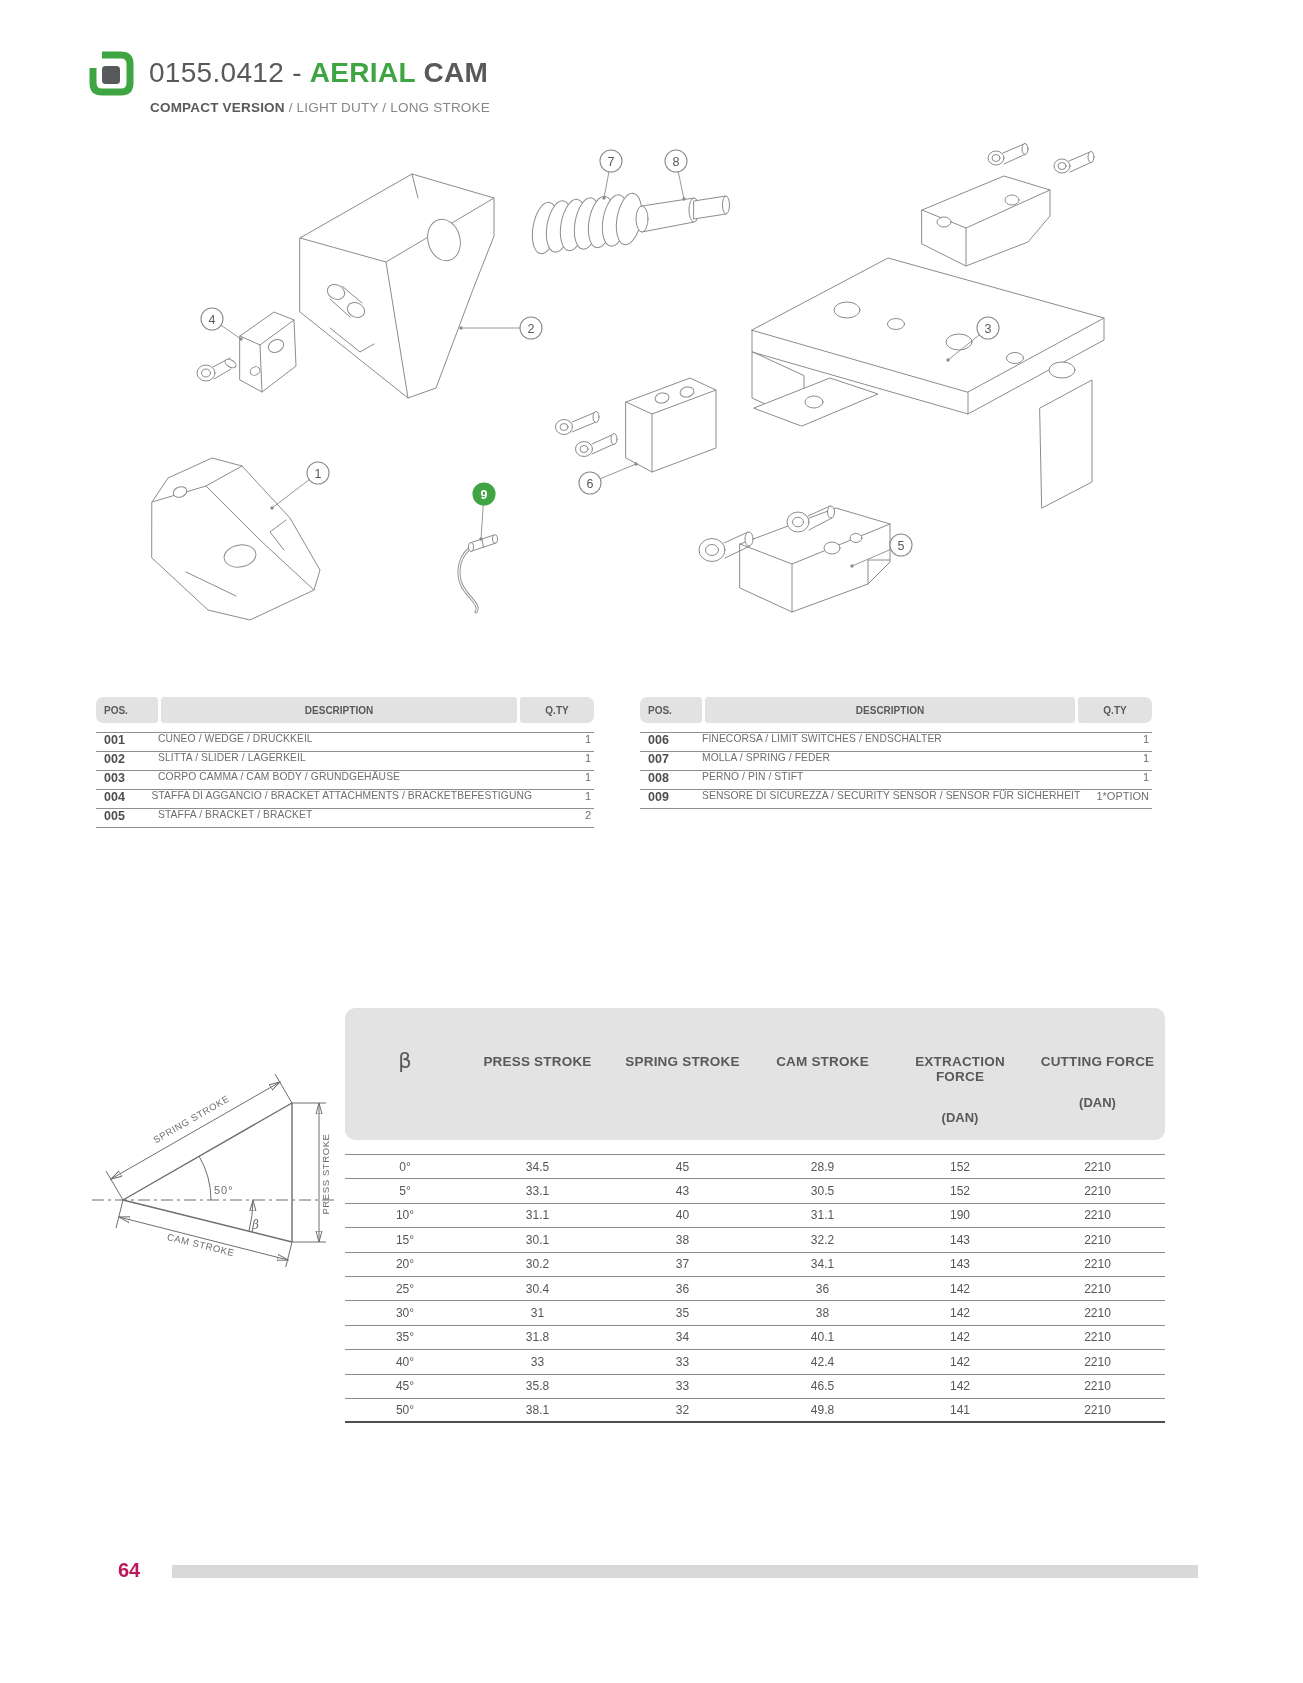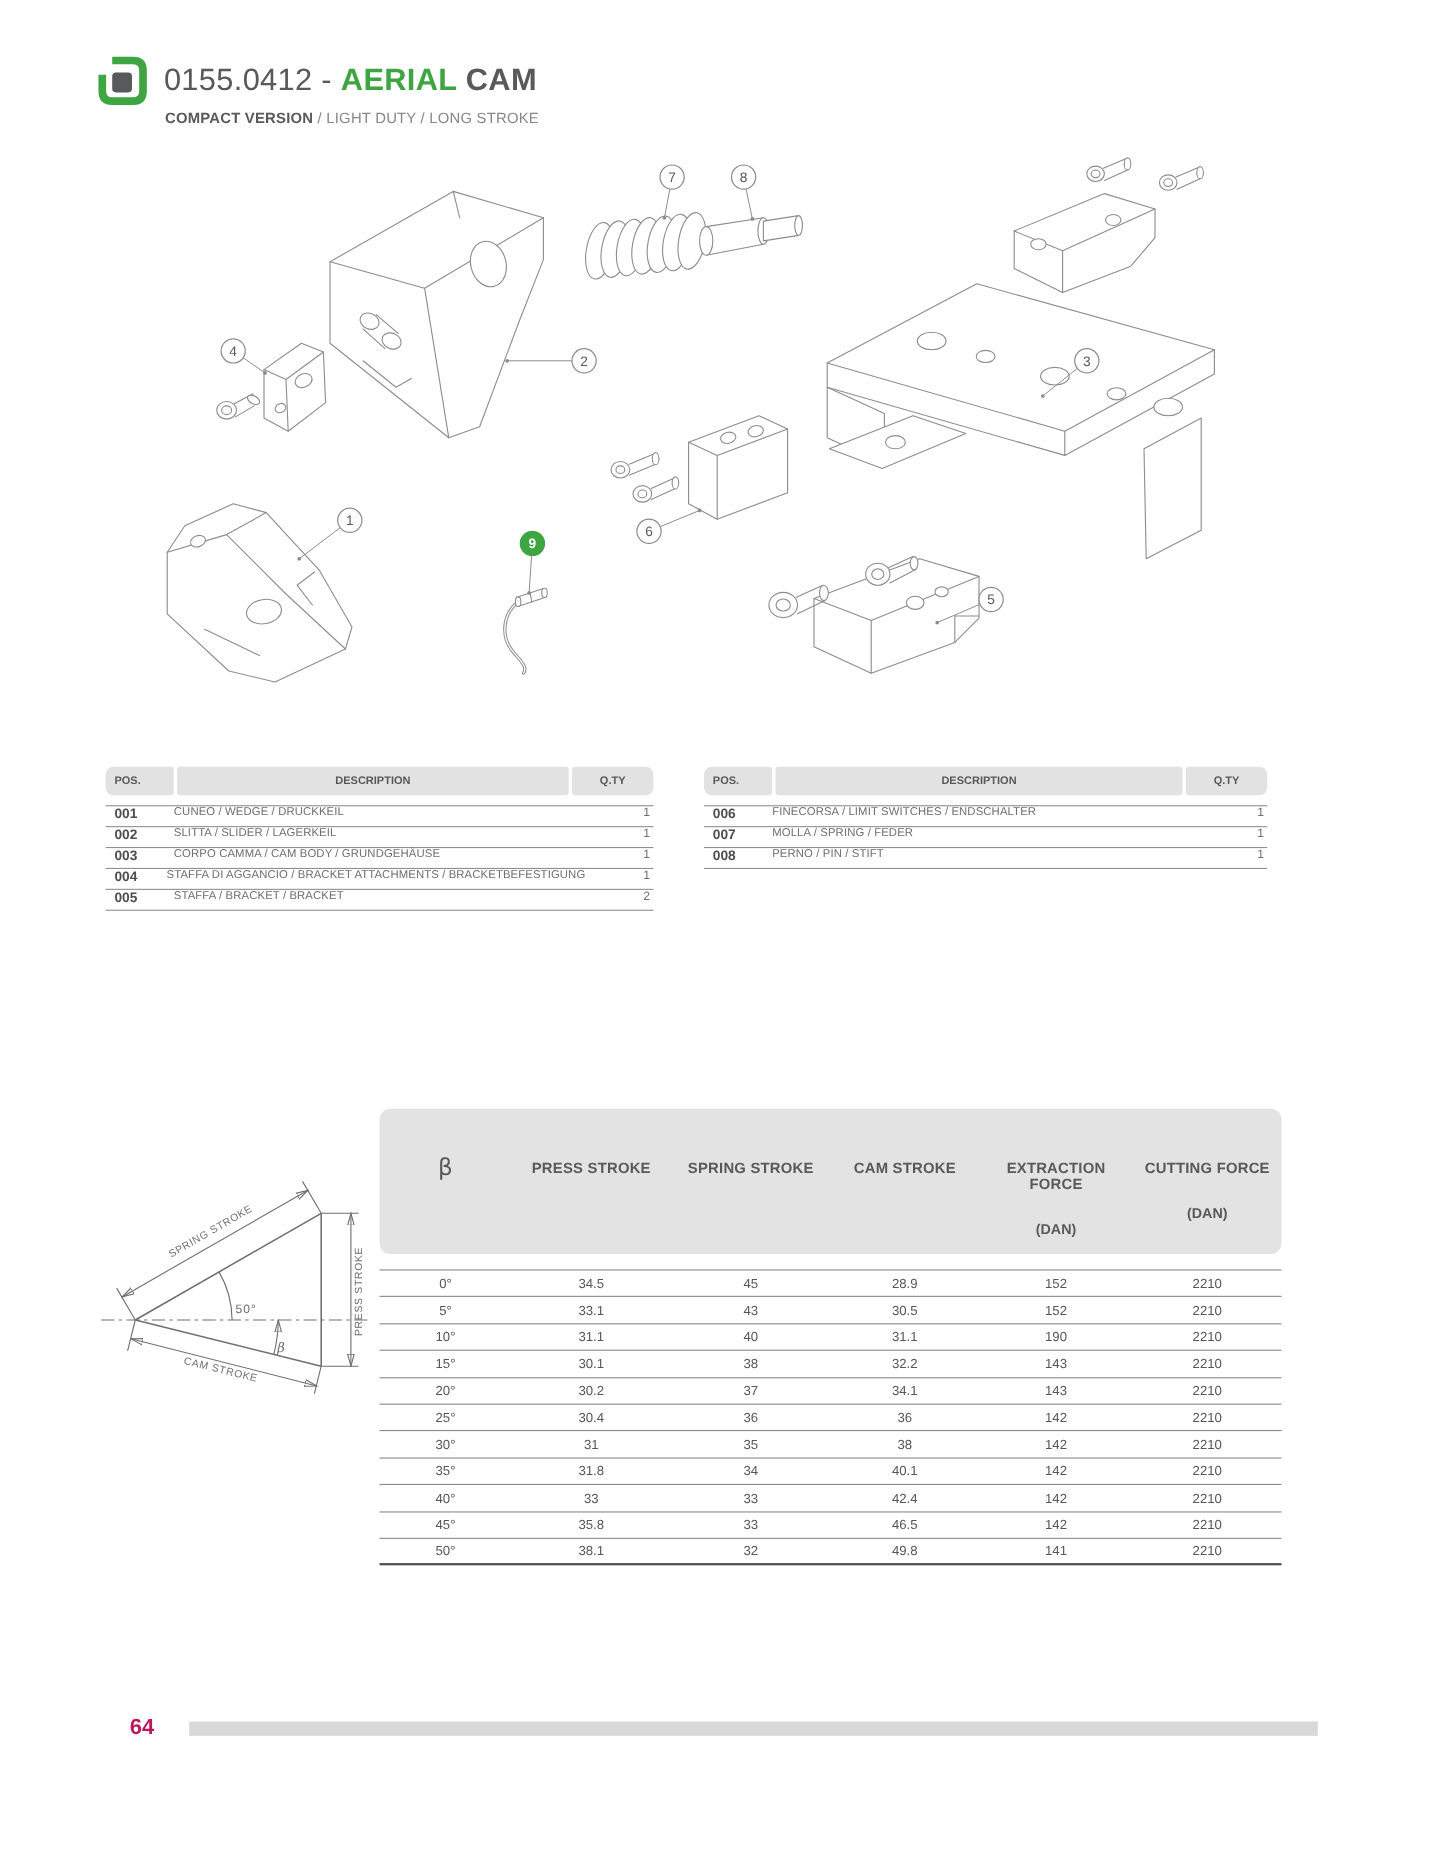--- a/index.html
+++ b/index.html
@@ -322,20 +322,25 @@
         <div class="pdesc">MOLLA / SPRING / FEDER</div>
         <div class="pqty">1</div>
       </div>
 
       <div class="prow">
         <div class="ppos">008</div>
         <div class="pdesc">PERNO / PIN / STIFT</div>
         <div class="pqty">1</div>
       </div>
 
+      <div class="prow">
+        <div class="ppos">009</div>
+        <div class="pdesc">SENSORE DI SICUREZZA / SECURITY SENSOR / SENSOR FÜR SICHERHEIT</div>
+        <div class="pqty">1*OPTION</div>
+      </div>
     </div>
 </div>
 
 <svg class="stroke-diagram" width="250" height="245" viewBox="0 0 250 245">
   <defs>
     <marker id="arw" markerWidth="12" markerHeight="8" refX="11" refY="4" orient="auto-start-reverse">
       <path d="M0,1 L11,4 L0,7 Z" fill="#6d6e71" stroke="none"></path>
     </marker>
   </defs>
 

